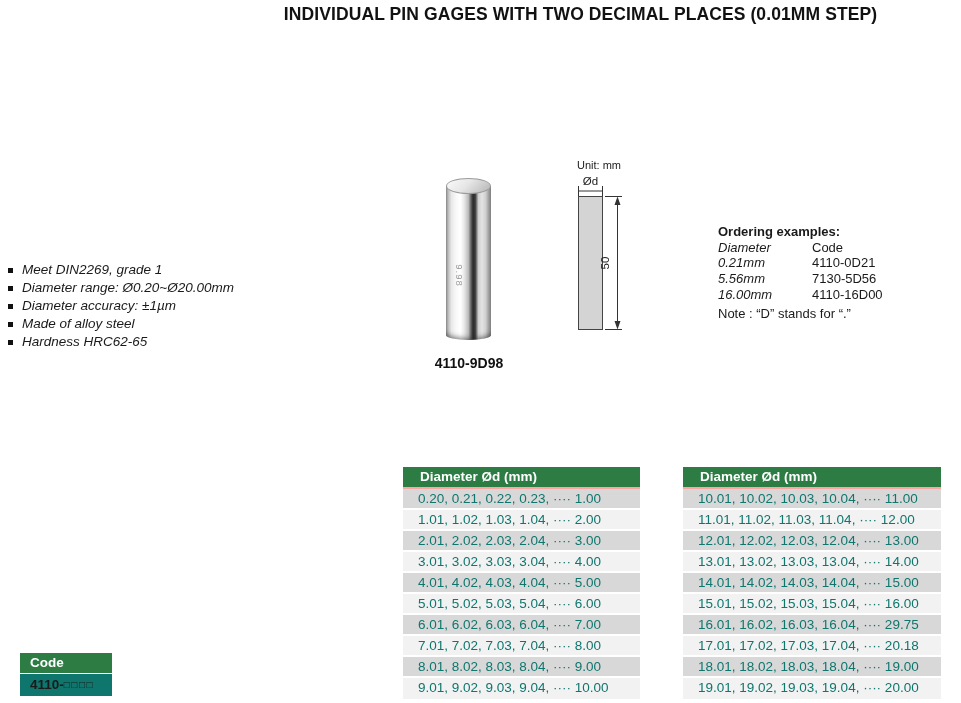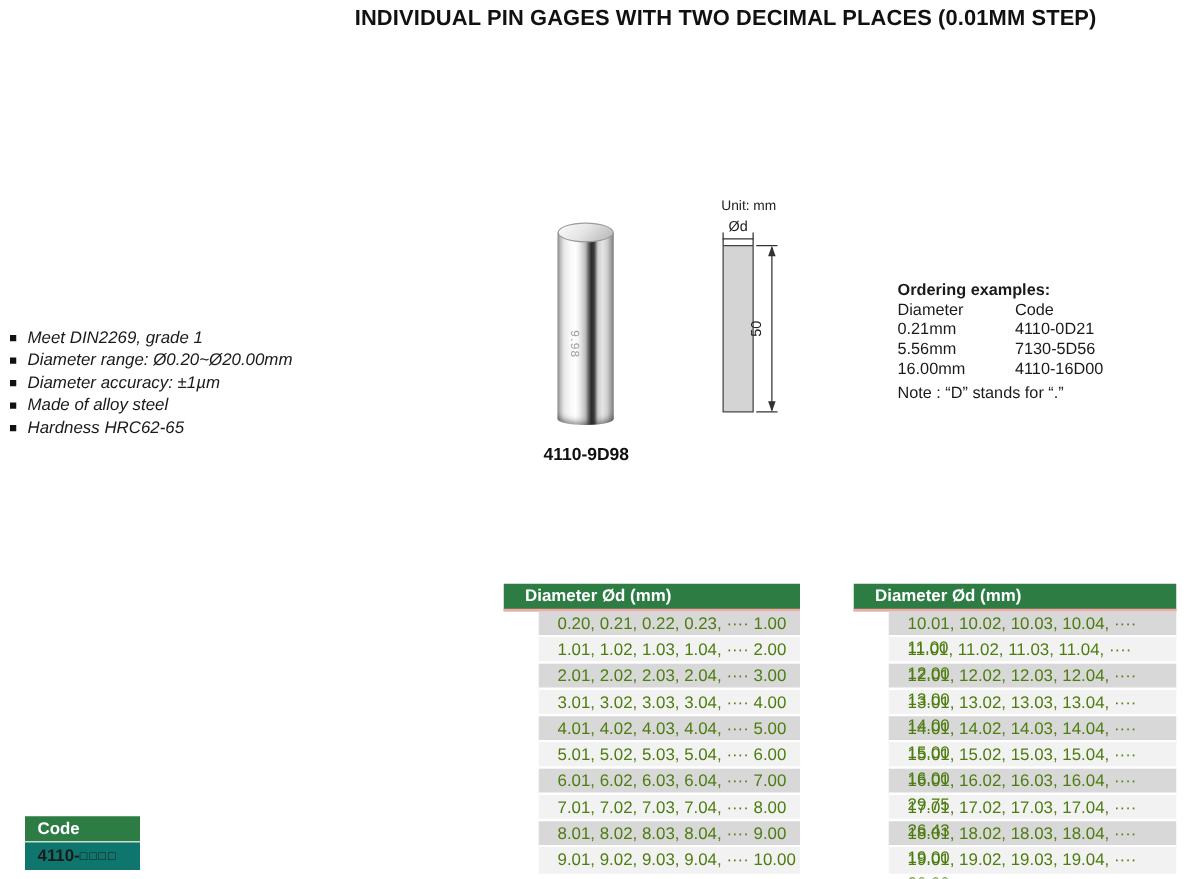--- a/index.html
+++ b/index.html
@@ -33,30 +33,30 @@
            font-size:14px;font-weight:bold;color:#111;}
 
   
   .unit-label{position:absolute;left:577px;top:159px;font-size:11px;color:#222;}
   .dim-svg{position:absolute;left:560px;top:155px;}
 
   
   .ordering{position:absolute;left:718px;top:224px;width:220px;font-size:13px;line-height:15.7px;}
   .ordering .heading{font-weight:bold;}
   .ord-row{display:flex;}
-  .ord-col1{width:94px;flex:0 0 auto;}
+  .ord-col1{width:94px;flex:0 0 auto;font-style:italic;}
   .ord-note{margin-top:3px;}
 
   
   .dtable{position:absolute;top:467px;}
   .dtable .thead{height:20px;line-height:20px;background:#2c7c44;color:#fff;
                  font-weight:bold;font-size:13.5px;padding-left:17px;
                  border-bottom:2px solid #fca5a5;box-sizing:content-box;}
   .dtable .trow{height:21px;line-height:19px;font-size:13.5px;padding-left:15px;
-                border-bottom:2px solid #fff;box-sizing:border-box;color:#4d7c0f;margin-left:28px;}
+                border-bottom:2px solid #fff;box-sizing:border-box;color:#0f766e;}
   .dtable .trow:last-child{border-bottom:none;}
   .dtable .trow.g{background:#d8d8d8;}
   .dtable .trow.l{background:#f2f2f2;}
   .t-left{left:403px;width:237px;}
   .t-right{left:683px;width:258px;}
 
   
   .codebox{position:absolute;left:20px;top:653px;width:92px;}
   .codebox .chead{height:20px;line-height:20px;background:#2c7c44;color:#fff;font-weight:bold;
                   font-size:13.5px;padding-left:10px;border-bottom:1px solid #fff;}
@@ -158,21 +158,21 @@
 
   <div class="dtable t-right">
     <div class="thead">Diameter Ød (mm)</div>
     <div class="trow g">10.01, 10.02, 10.03, 10.04, ···· 11.00</div>
     <div class="trow l">11.01, 11.02, 11.03, 11.04, ···· 12.00</div>
     <div class="trow g">12.01, 12.02, 12.03, 12.04, ···· 13.00</div>
     <div class="trow l">13.01, 13.02, 13.03, 13.04, ···· 14.00</div>
     <div class="trow g">14.01, 14.02, 14.03, 14.04, ···· 15.00</div>
     <div class="trow l">15.01, 15.02, 15.03, 15.04, ···· 16.00</div>
     <div class="trow g">16.01, 16.02, 16.03, 16.04, ···· 29.75</div>
-    <div class="trow l">17.01, 17.02, 17.03, 17.04, ···· 26.43</div>
+    <div class="trow l">17.01, 17.02, 17.03, 17.04, ···· 20.18</div>
     <div class="trow g">18.01, 18.02, 18.03, 18.04, ···· 19.00</div>
     <div class="trow l">19.01, 19.02, 19.03, 19.04, ···· 20.00</div>
   </div>
 
   <div class="codebox">
     <div class="chead">Code</div>
     <div class="cval">
       <span class="prefix">4110-</span><span class="squares">□□□□</span>
     </div>
   </div>

